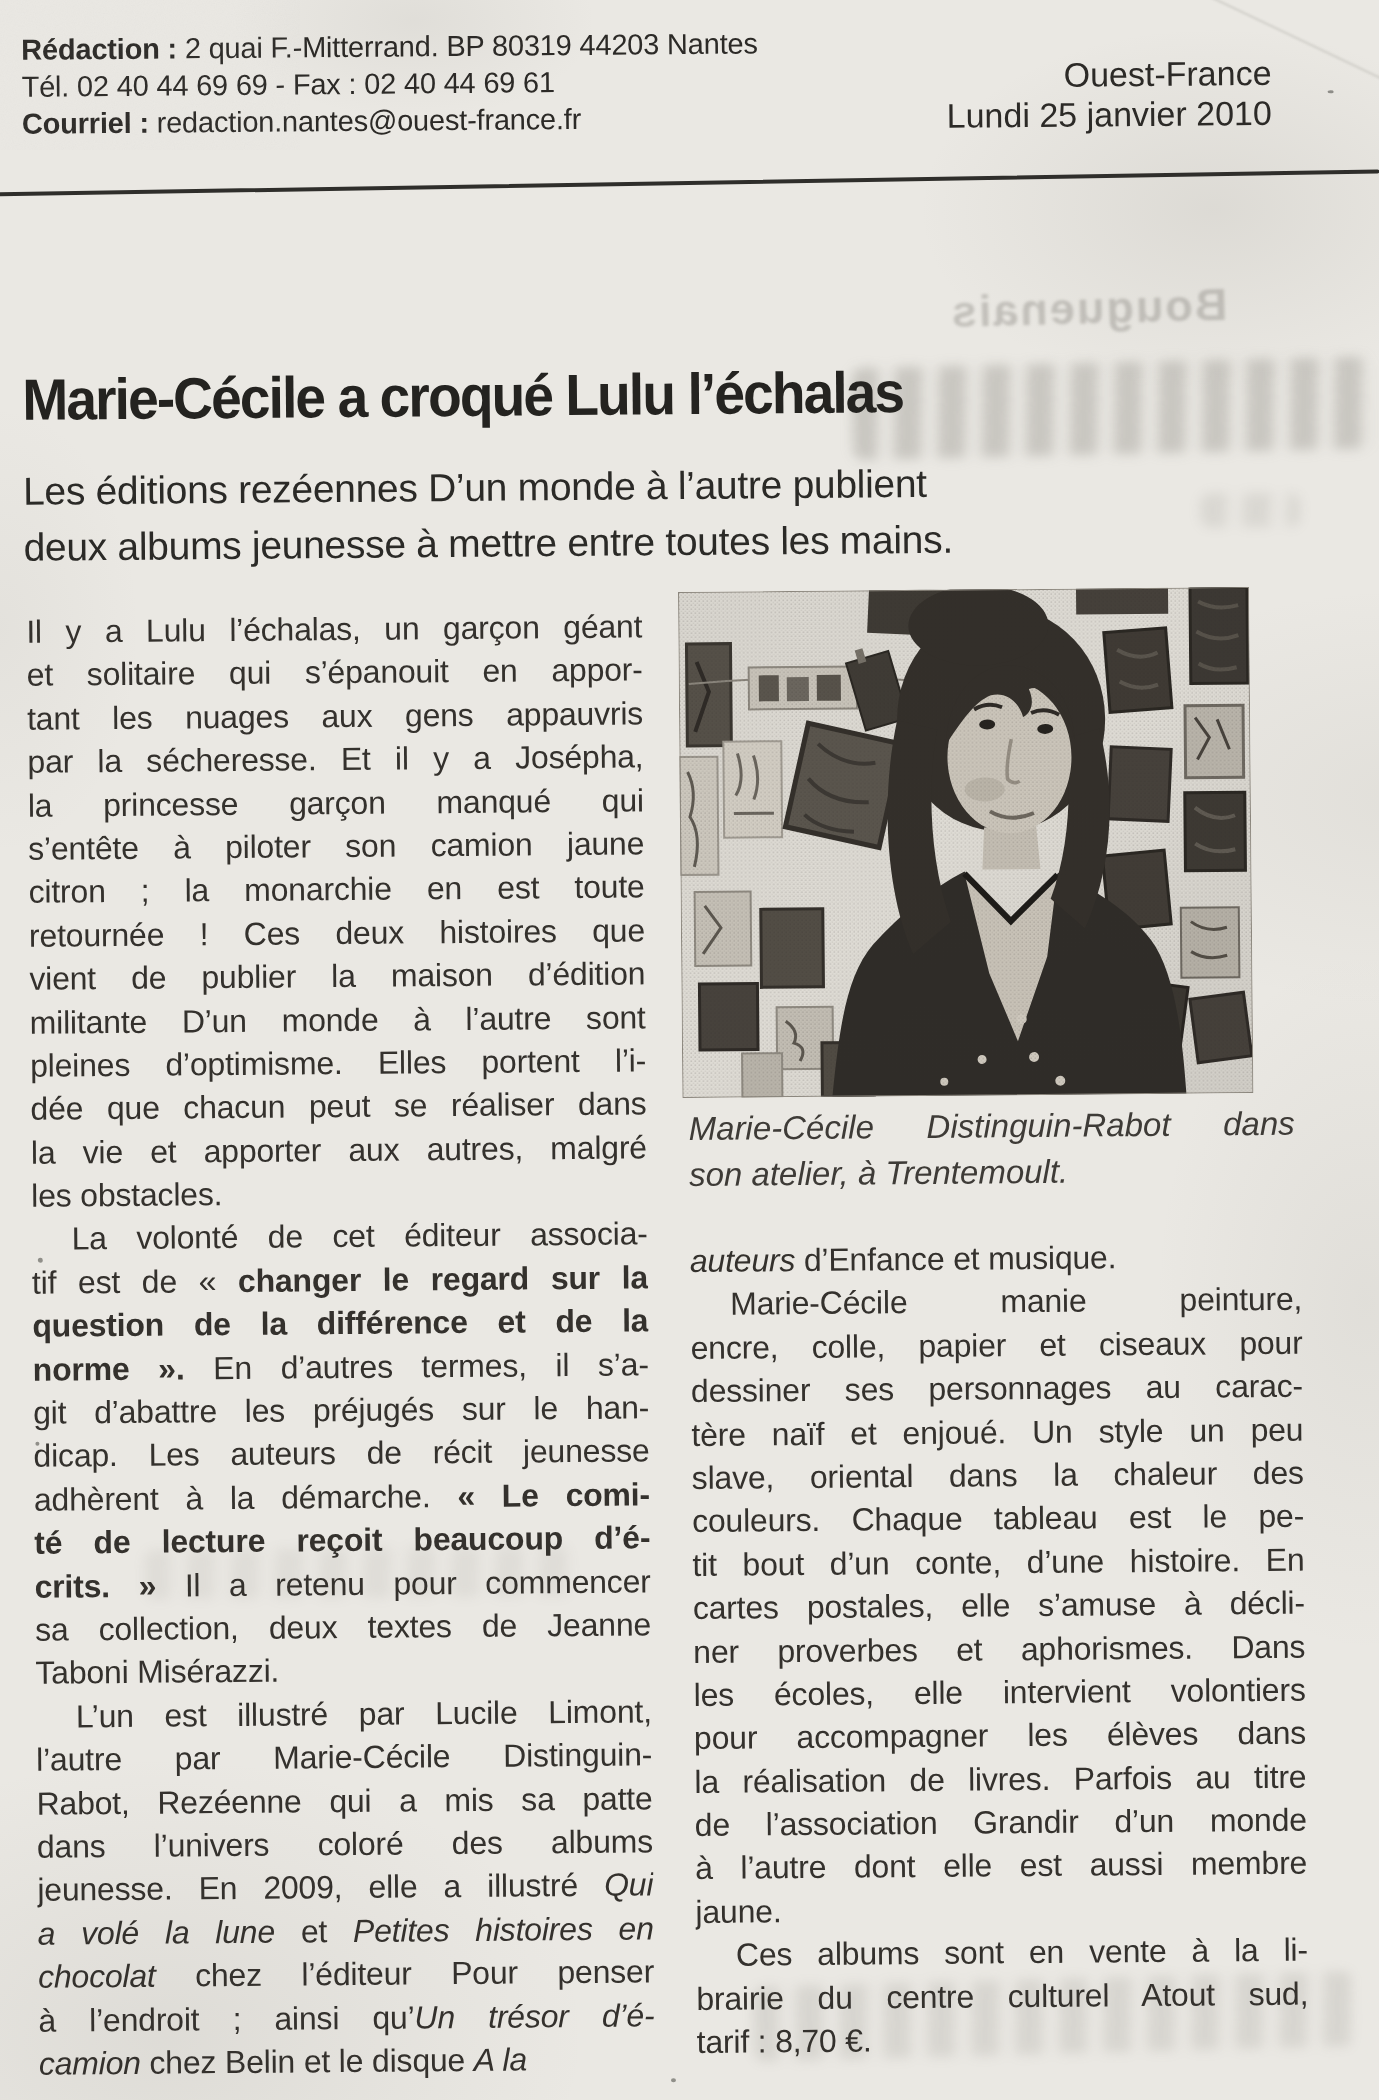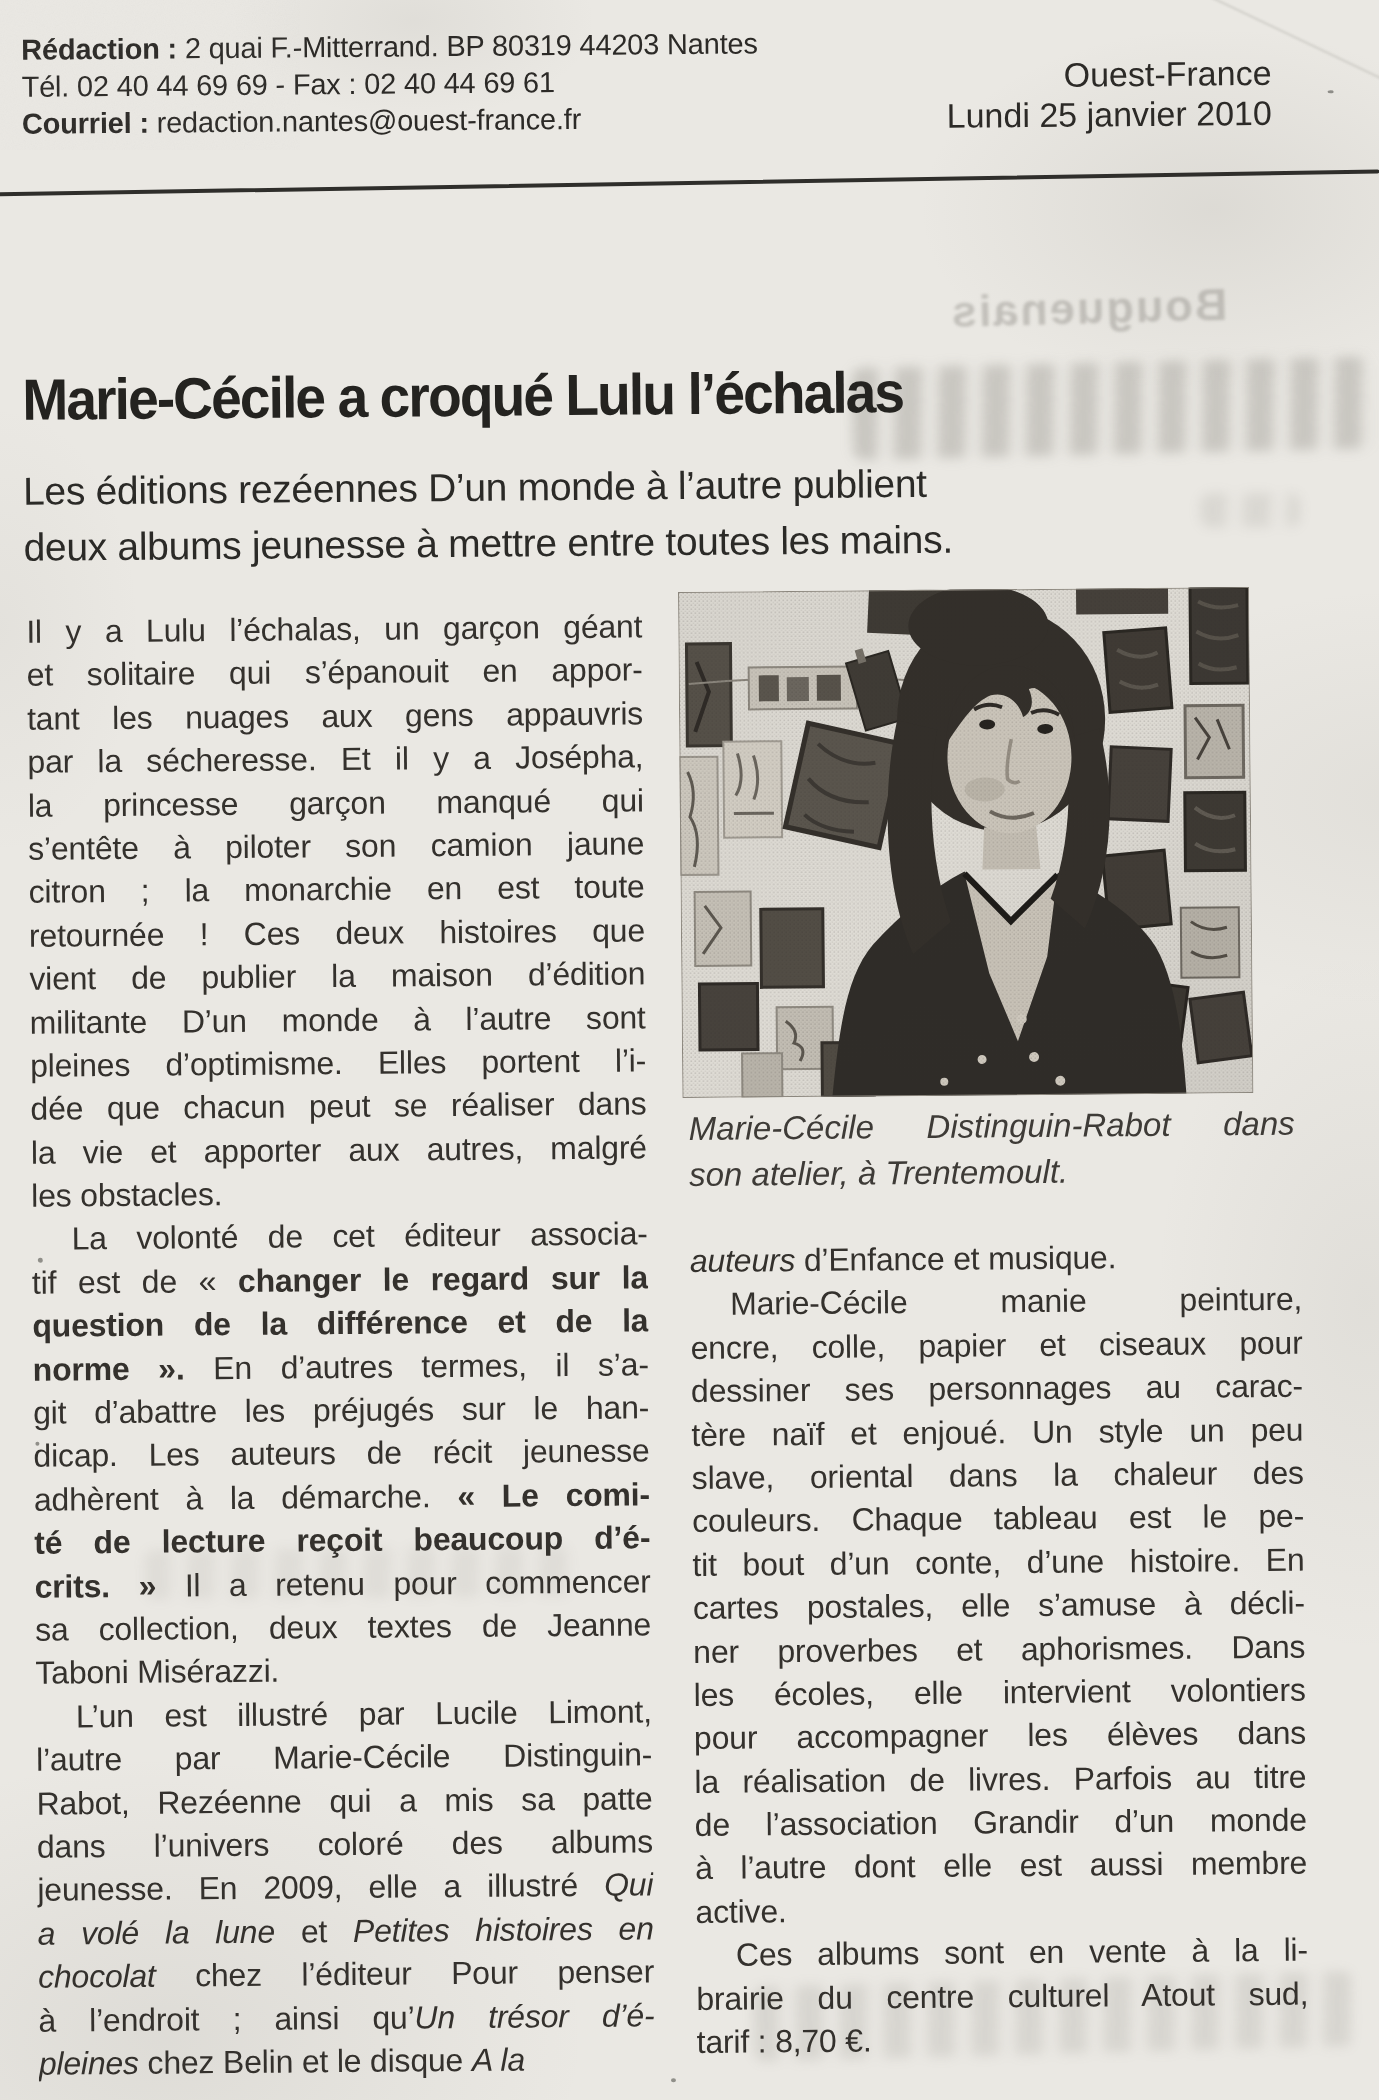--- a/index.html
+++ b/index.html
@@ -123,39 +123,39 @@
       <div class="line"><span>sa collection, deux textes de Jeanne</span></div>
       <div class="line last"><span>Taboni Misérazzi.</span></div>
       <div class="line indent"><span>L’un est illustré par Lucile Limont,</span></div>
       <div class="line"><span>l’autre par Marie-Cécile Distinguin-</span></div>
       <div class="line"><span>Rabot, Rezéenne qui a mis sa patte</span></div>
       <div class="line"><span>dans l’univers coloré des albums</span></div>
       <div class="line"><span>jeunesse. En 2009, elle a illustré </span><span class="i">Qui</span></div>
       <div class="line"><span class="i">a volé la lune</span><span> et </span><span class="i">Petites histoires en</span></div>
       <div class="line"><span class="i">chocolat</span><span> chez l’éditeur Pour penser</span></div>
       <div class="line"><span>à l’endroit ; ainsi qu’</span><span class="i">Un trésor d’é-</span></div>
-      <div class="line last"><span class="i">pleines</span><span> chez Belin et le disque </span><span class="i">A la</span></div>
+      <div class="line last"><span class="i">camion</span><span> chez Belin et le disque </span><span class="i">A la</span></div>
     </div>
   <div class="bodycol" id="col-right">
       <div class="line last"><span class="i">auteurs</span><span> d’Enfance et musique.</span></div>
       <div class="line indent"><span>Marie-Cécile manie peinture,</span></div>
       <div class="line"><span>encre, colle, papier et ciseaux pour</span></div>
       <div class="line"><span>dessiner ses personnages au carac-</span></div>
       <div class="line"><span>tère naïf et enjoué. Un style un peu</span></div>
       <div class="line"><span>slave, oriental dans la chaleur des</span></div>
       <div class="line"><span>couleurs. Chaque tableau est le pe-</span></div>
       <div class="line"><span>tit bout d’un conte, d’une histoire. En</span></div>
       <div class="line"><span>cartes postales, elle s’amuse à décli-</span></div>
       <div class="line"><span>ner proverbes et aphorismes. Dans</span></div>
       <div class="line"><span>les écoles, elle intervient volontiers</span></div>
       <div class="line"><span>pour accompagner les élèves dans</span></div>
       <div class="line"><span>la réalisation de livres. Parfois au titre</span></div>
       <div class="line"><span>de l’association Grandir d’un monde</span></div>
       <div class="line"><span>à l’autre dont elle est aussi membre</span></div>
-      <div class="line last"><span>active.</span></div>
+      <div class="line last"><span>jaune.</span></div>
       <div class="line indent"><span>Ces albums sont en vente à la li-</span></div>
       <div class="line"><span>brairie du centre culturel Atout sud,</span></div>
       <div class="line last"><span>tarif : 8,70 €.</span></div>
     </div>
 
   <div class="photo">
     <svg viewBox="0 0 571 506" width="571" height="506">
       <defs>
         <pattern id="ht" width="4" height="4" patternUnits="userSpaceOnUse">
           <circle cx="1.2" cy="1.2" r="0.85" fill="#2b2824" opacity="0.16"></circle>

